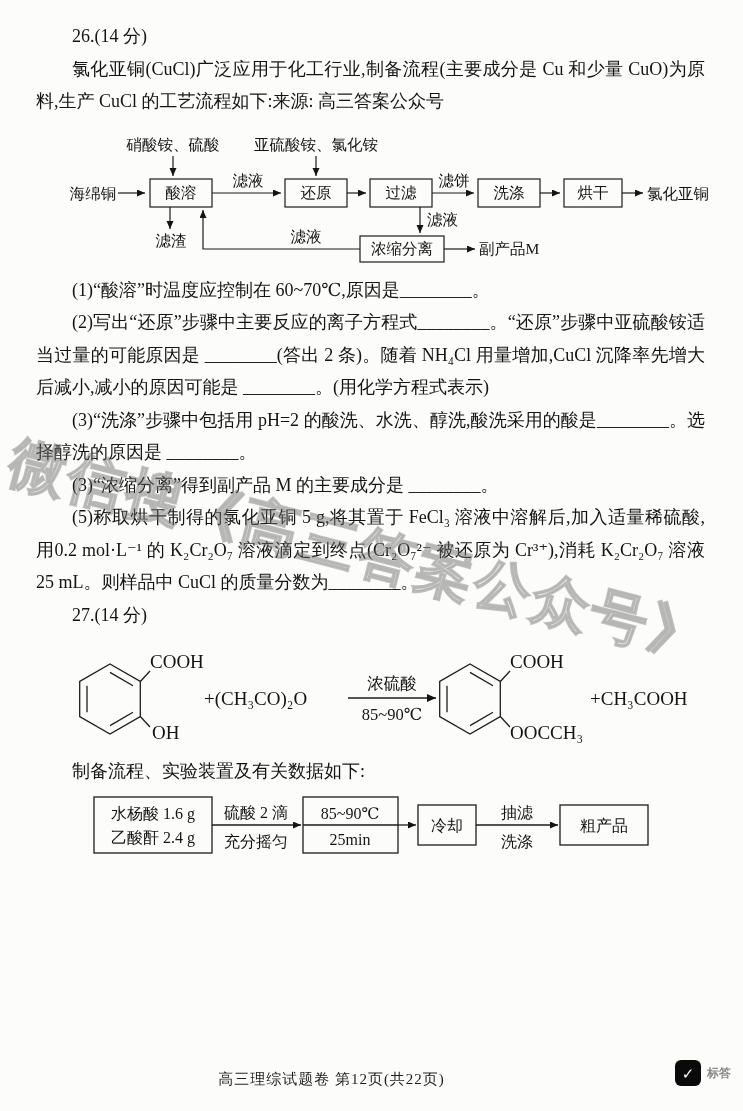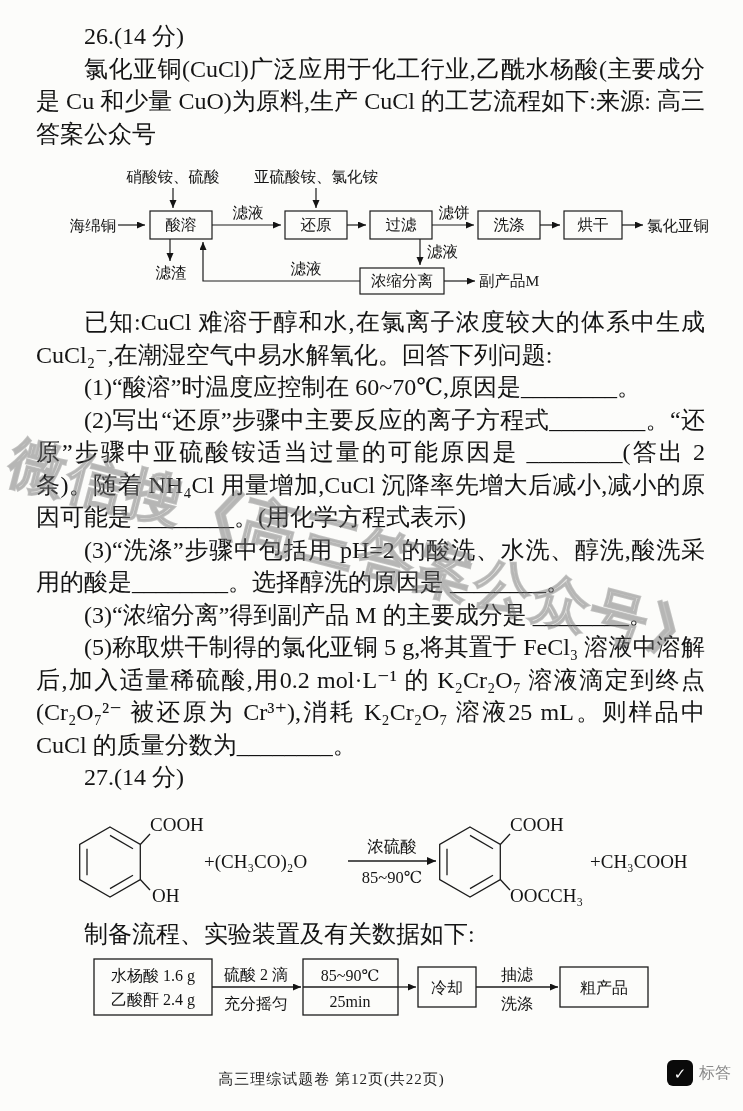--- a/index.html
+++ b/index.html
@@ -2,21 +2,21 @@
 <html><head>
 <meta charset="utf-8">
 <style>
   html,body{margin:0;padding:0;}
   body{
     width:743px;height:1111px;position:relative;overflow:hidden;
     background:#fcfcfa;color:#141414;
     font-family:"Liberation Serif","DejaVu Serif",serif;
   }
   .page{position:absolute;inset:0;padding:20px 38px 0 36px;z-index:1;}
-  .line{font-size:24px;line-height:32.5px;text-indent:2em;margin:0;text-align:justify;}
+  .line{font-size:18px;line-height:32.5px;text-indent:2em;margin:0;text-align:justify;}
   .diagram{position:relative;}
   #diag1{margin:6px 0 4px 19px;}
   #diag2{margin:10px 0 2px 34px;}
   #diag3{margin:6px 0 8px 54px;}
   svg{display:block;}
   svg text{font-family:"Liberation Serif","DejaVu Serif",serif;}
   .watermark{
     position:absolute;left:20px;top:424px;z-index:3;pointer-events:none;
     transform:rotate(14.5deg);transform-origin:0 0;white-space:nowrap;
     font-size:57px;font-weight:700;letter-spacing:3px;
@@ -29,29 +29,29 @@
   }
   .brand{
     position:absolute;right:12px;top:1060px;z-index:2;
     display:flex;align-items:center;gap:6px;
     font-family:"Liberation Sans",sans-serif;
   }
   .brand-logo{
     width:26px;height:26px;background:#0a0a0a;border-radius:6px;color:#fff;
     display:flex;align-items:center;justify-content:center;font-size:15px;line-height:1;
   }
-  .brand-text{font-size:16px;color:#8a8a8a;}
+  .brand-text{font-size:12px;color:#8a8a8a;font-weight:bold;}
 </style>
 </head>
 <body>
 
 <div class="page">
 
   <p class="line">26.(14 分)</p>
-  <p class="line">氯化亚铜(CuCl)广泛应用于化工行业,乙酰水杨酸(主要成分是 Cu 和少量 CuO)为原料,生产 CuCl 的工艺流程如下:来源: 高三答案公众号</p>
+  <p class="line">氯化亚铜(CuCl)广泛应用于化工行业,制备流程(主要成分是 Cu 和少量 CuO)为原料,生产 CuCl 的工艺流程如下:来源: 高三答案公众号</p>
 
   <div class="diagram" id="diag1">
     <svg width="690" height="146" viewBox="0 0 690 146">
       <defs>
         <marker id="ah1" markerWidth="9" markerHeight="8" refX="8" refY="3.5" orient="auto" markerUnits="userSpaceOnUse">
           <path d="M0,0 L8,3.5 L0,7 Z" fill="#141414"></path>
         </marker>
       </defs>
       <g stroke="#1c1c1c" stroke-width="1.2" fill="none">
         <line x1="63" y1="69" x2="90" y2="69" marker-end="url(#ah1)"></line>
@@ -87,21 +87,20 @@
         <text x="592" y="75" text-anchor="start">氯化亚铜</text>
         <text x="116" y="122">滤渣</text>
         <text x="372" y="101" text-anchor="start">滤液</text>
         <text x="251" y="118">滤液</text>
         <text x="347" y="130">浓缩分离</text>
         <text x="424" y="130" text-anchor="start">副产品M</text>
       </g>
     </svg>
   </div>
 
-  <p class="line">已知:CuCl 难溶于醇和水,在氯离子浓度较大的体系中生成 CuCl₂⁻,在潮湿空气中易水解氧化。回答下列问题:</p>
   <p class="line">(1)“酸溶”时温度应控制在 60~70℃,原因是________。</p>
   <p class="line">(2)写出“还原”步骤中主要反应的离子方程式________。“还原”步骤中亚硫酸铵适当过量的可能原因是 ________(答出 2 条)。随着 NH₄Cl 用量增加,CuCl 沉降率先增大后减小,减小的原因可能是 ________。(用化学方程式表示)</p>
   <p class="line">(3)“洗涤”步骤中包括用 pH=2 的酸洗、水洗、醇洗,酸洗采用的酸是________。选择醇洗的原因是 ________。</p>
   <p class="line">(3)“浓缩分离”得到副产品 M 的主要成分是 ________。</p>
   <p class="line">(5)称取烘干制得的氯化亚铜 5 g,将其置于 FeCl₃ 溶液中溶解后,加入适量稀硫酸,用0.2 mol·L⁻¹ 的 K₂Cr₂O₇ 溶液滴定到终点(Cr₂O₇²⁻ 被还原为 Cr³⁺),消耗 K₂Cr₂O₇ 溶液25 mL。则样品中 CuCl 的质量分数为________。</p>
 
   <p class="line">27.(14 分)</p>
 
   <div class="diagram" id="diag2">
     <svg width="660" height="112" viewBox="0 0 660 112">

